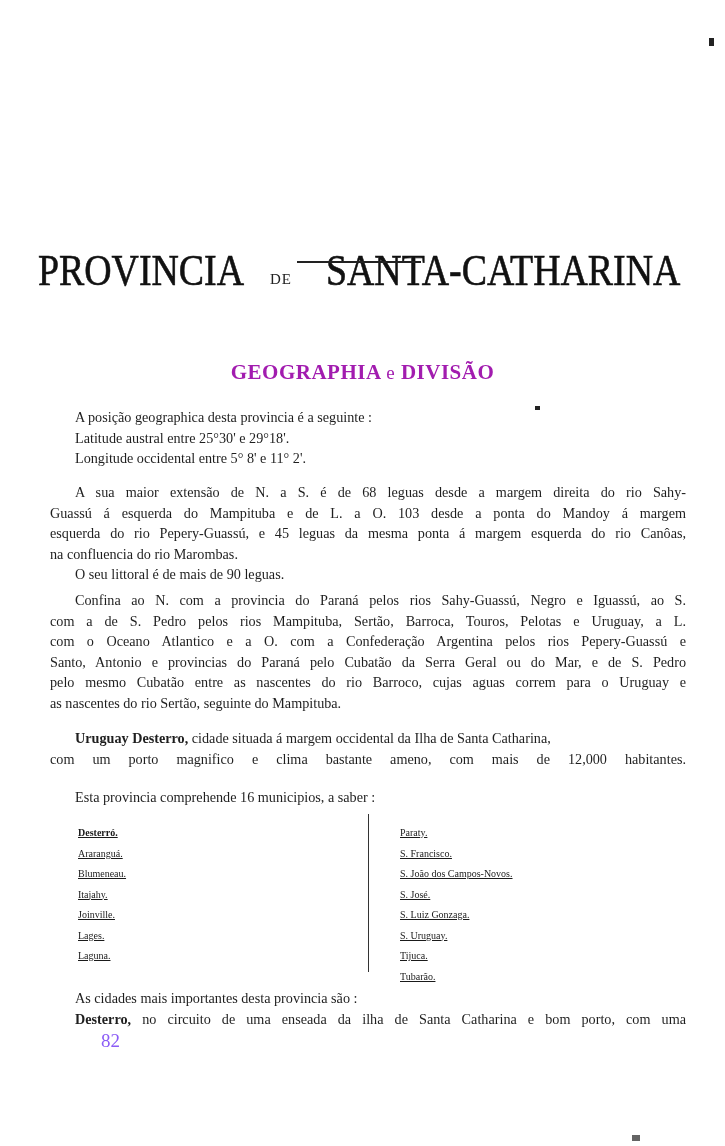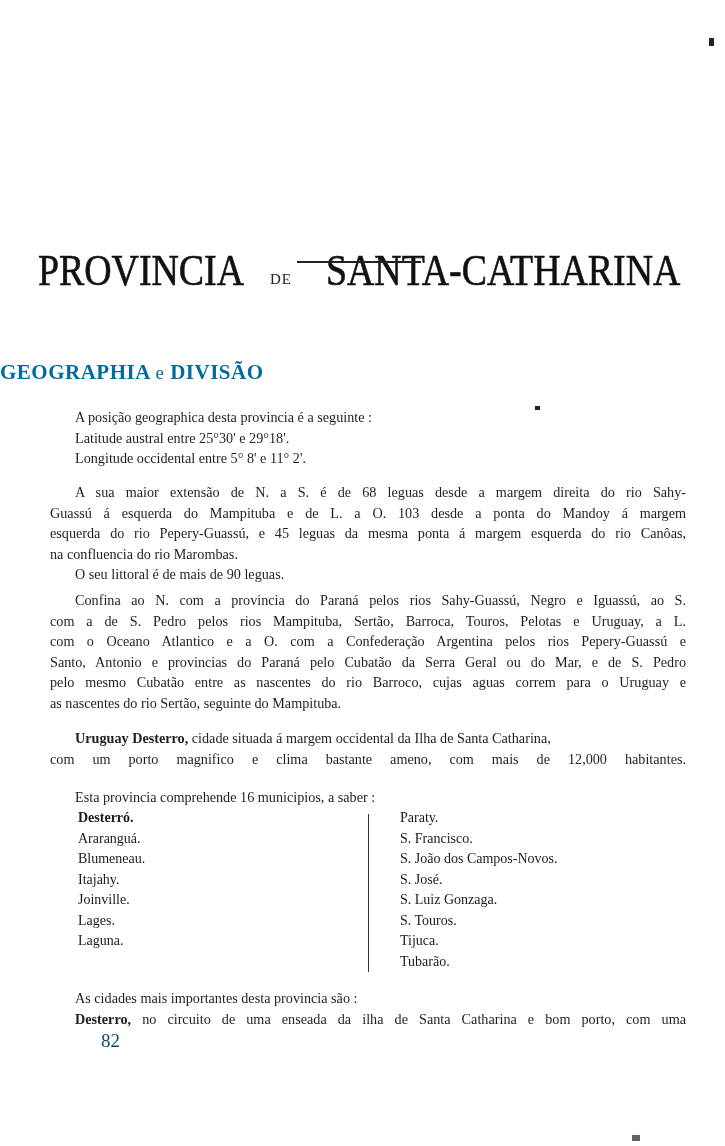--- a/index.html
+++ b/index.html
@@ -56,23 +56,24 @@
     top: 261px;
     width: 124px;
     height: 2px;
     background: #222;
   }
   .section-heading {
     position: absolute;
     left: 0;
     width: 725px;
     top: 360px;
+    text-align: center;
     font-size: 21px;
     font-weight: bold;
-    color: #0369a1;
+    color: #a21caf;
     letter-spacing: 0.5px;
   }
   .section-heading .small {
     font-weight: normal;
     font-size: 19px;
   }
   .text {
     position: absolute;
     left: 50px;
     width: 636px;
@@ -93,40 +94,41 @@
   }
   .b { font-weight: bold; }
   .muni-wrap {
     position: absolute;
     left: 78px;
     top: 808px;
     width: 600px;
   }
   .muni-col {
     position: absolute;
-    top: 0;
-    font-size: 14px;
+    top: 15px;
+    font-size: 10px;
     line-height: 20.5px;
+    text-decoration: underline;
   }
   .muni-col.left { left: 0; width: 280px; }
   .muni-col.right { left: 322px; width: 280px; }
   .muni-divider {
     position: absolute;
     left: 290px;
     top: 6px;
     width: 1px;
     height: 158px;
     background: #333;
   }
   .page-number {
     position: absolute;
     left: 101px;
     top: 1030px;
     font-size: 19px;
-    color: #0c4a6e;
+    color: #8b5cf6;
     font-family: Liberation Serif, serif;
   }
   .speck { position: absolute; background: #222; }
 </style>
 </head>
 <body>
 
 <div class="page">
 
   <div class="title-row">
@@ -184,21 +186,21 @@
       <div>Lages.</div>
       <div>Laguna.</div>
     </div>
     <div class="muni-divider"></div>
     <div class="muni-col right">
       <div>Paraty.</div>
       <div>S. Francisco.</div>
       <div>S. João dos Campos-Novos.</div>
       <div>S. José.</div>
       <div>S. Luiz Gonzaga.</div>
-      <div>S. Touros.</div>
+      <div>S. Uruguay.</div>
       <div>Tijuca.</div>
       <div>Tubarão.</div>
     </div>
   </div>
 
   <div class="text" style="top:988px;">
     <div class="line indent">As cidades mais importantes desta provincia são :</div>
     <div class="line indent just"><span class="b">Desterro,</span><span> no circuito de uma enseada da ilha de Santa Catharina e bom porto, com uma</span></div>
   </div>
 

